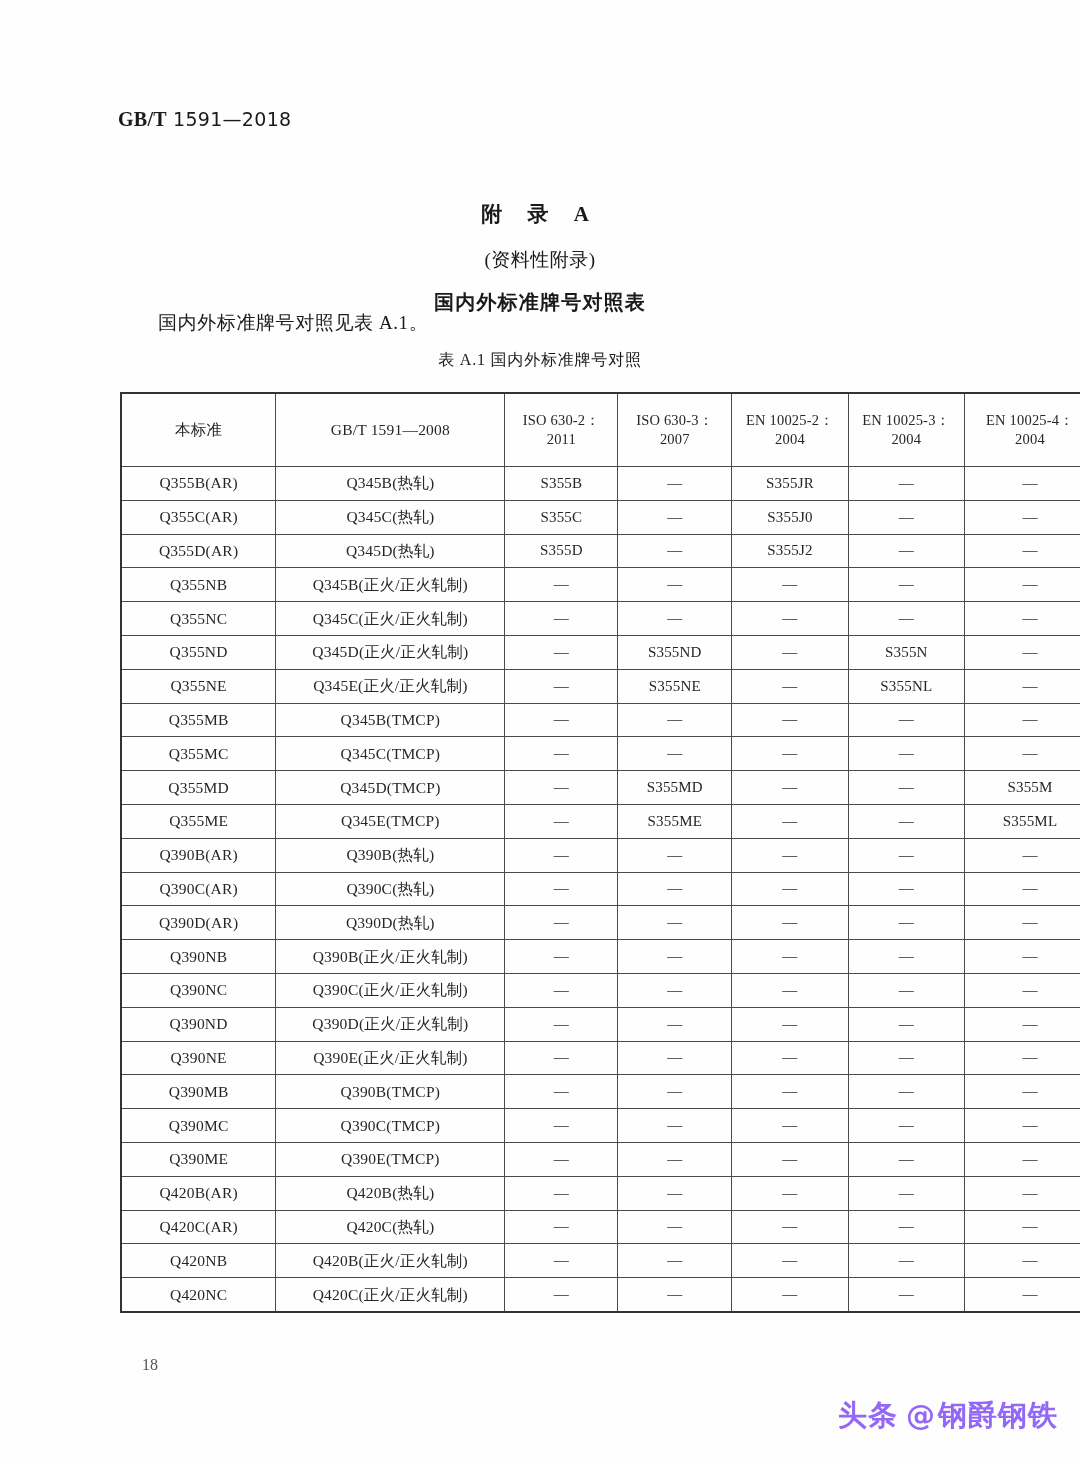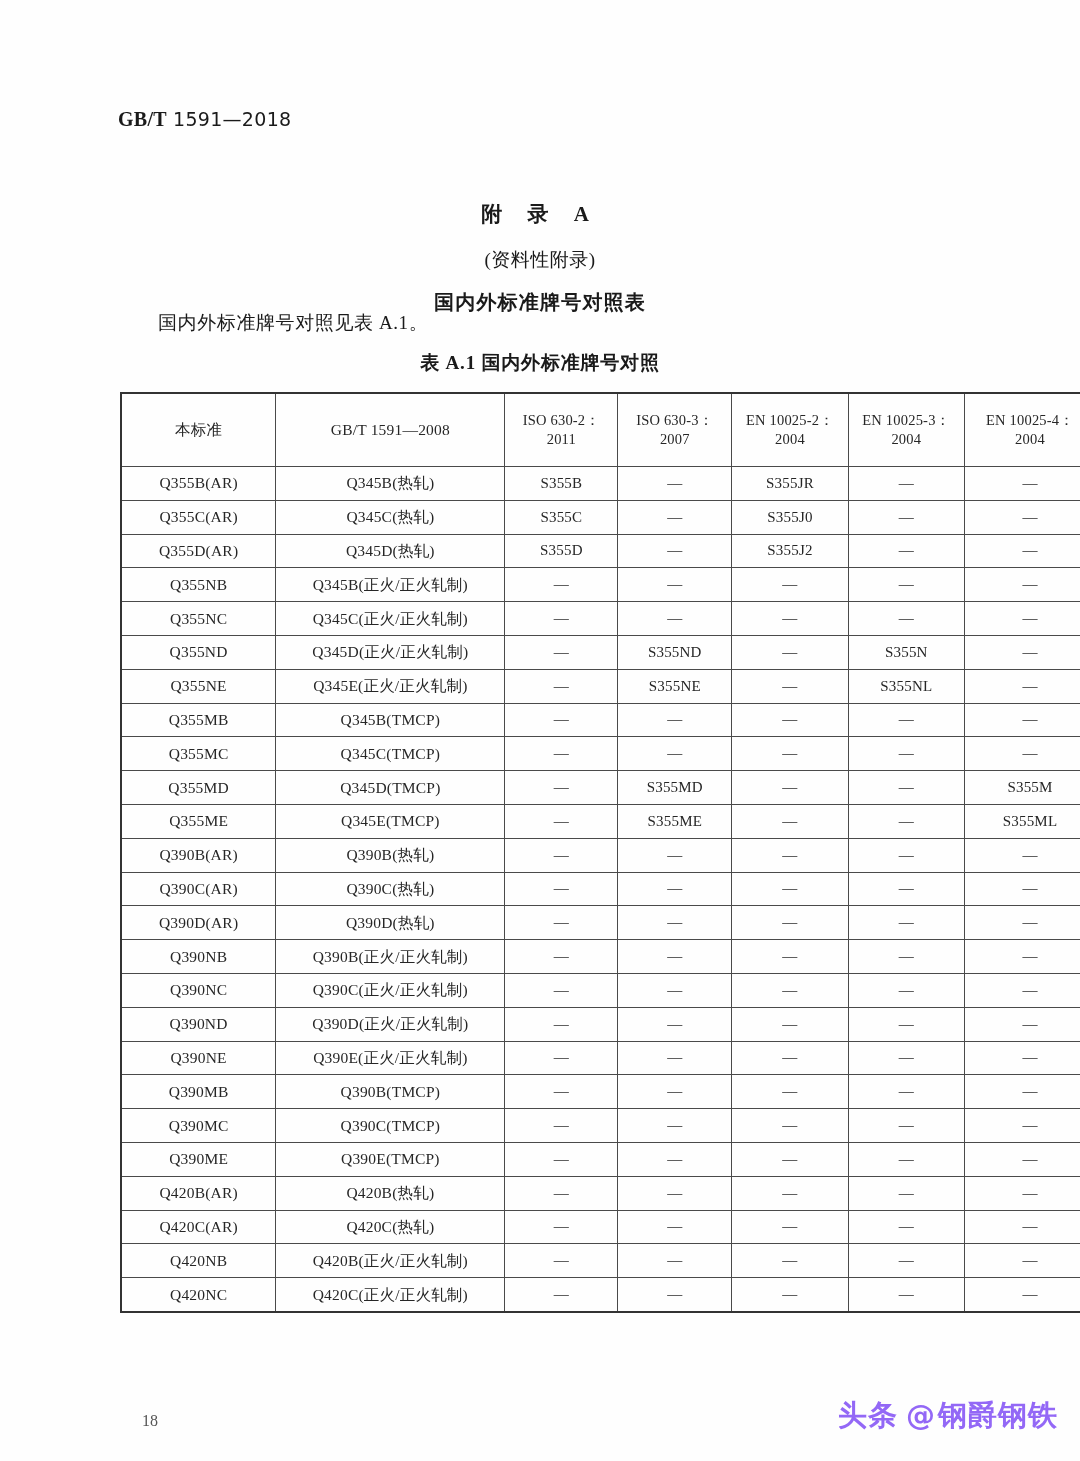--- a/index.html
+++ b/index.html
@@ -73,22 +73,22 @@
     font-size: 19px;
     letter-spacing: 0.6px;
   }
 
   .table-caption {
     position: absolute;
     left: 0;
     right: 0;
     top: 350px;
     text-align: center;
-    font-size: 19px;
-    font-weight: bold;
+    font-size: 16px;
+    font-weight: normal;
     letter-spacing: 0.8px;
   }
 
   
   .tbl-wrap {
     position: absolute;
     left: 108px;
     top: 392px;
     width: 977px;
     padding-left: 12px;
@@ -150,21 +150,21 @@
   col.k-i2  { width: 97px; }
   col.k-i3  { width: 98px; }
   col.k-e2  { width: 100px; }
   col.k-e3  { width: 100px; }
   col.k-e4  { width: 113px; }
 
   
   .page-number {
     position: absolute;
     left: 142px;
-    top: 1412px;
+    top: 1356px;
     font-size: 16px;
     color: #555;
     font-family: "Liberation Serif", serif;
   }
   .watermark {
     position: absolute;
     right: 22px;
     top: 1396px;
     font-size: 29px;
     font-weight: bold;

